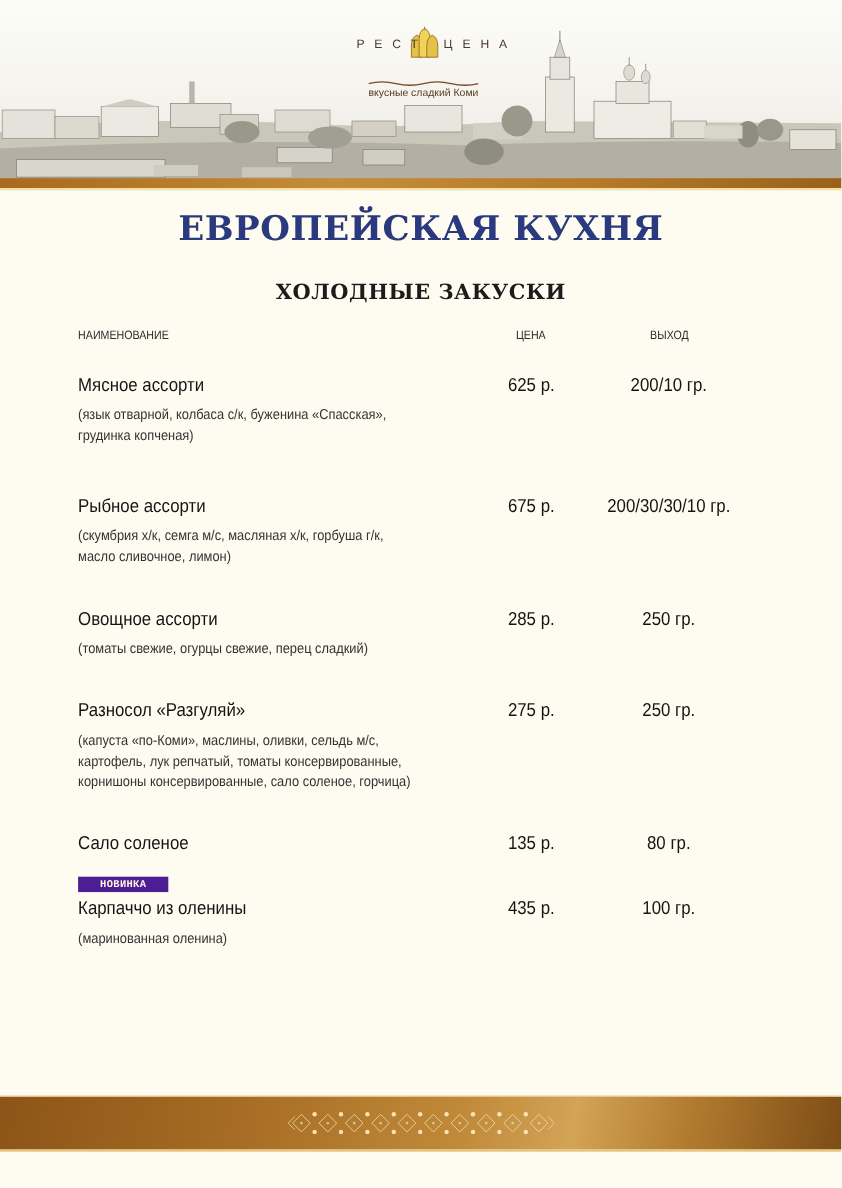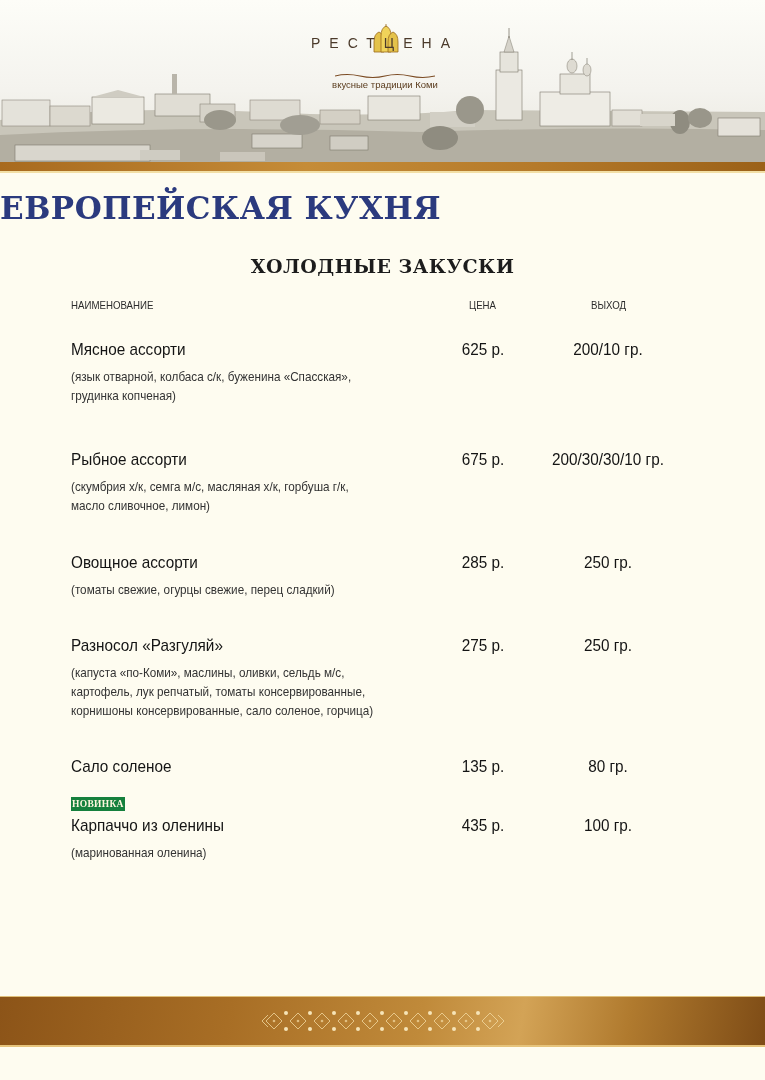--- a/index.html
+++ b/index.html
@@ -19,39 +19,39 @@
   .gold-band-top {
     position: absolute; left: 0; top: 162px; width: 765px; height: 9px;
     background: linear-gradient(90deg, #a86a1e, #c58c38 40%, #b57a2a 70%, #9b6118);
   }
   .gold-band-top::after {
     content: ""; position: absolute; left: 0; bottom: -2px; width: 100%; height: 2px;
     background: #f2dfa6;
   }
   .logo { position: absolute; left: 300px; top: 22px; width: 170px; height: 70px; text-align: center; }
   .logo .rest {
-    position: absolute; top: 13px; left: 0; width: 170px;
-    font-size: 14px; letter-spacing: 9px; color: #4b3a2a;
+    position: absolute; top: 13px; left: 12px; width: 170px;
+    font-size: 11px; letter-spacing: 9px; color: #4b3a2a;
     display: flex; justify-content: center; padding: 0 12px; box-sizing: border-box;
   }
   .logo .rest .gap { width: 40px; }
   .logo .brand {
     position: absolute; top: 26px; left: 0; width: 170px;
     font-family: "DejaVu Serif", serif; font-weight: bold; font-size: 21px;
     color: #7a3d1e; letter-spacing: 0.5px;
   }
   .logo .tagline {
     position: absolute; top: 57px; left: 0; width: 170px;
     font-size: 9.5px; color: #5a3c1e;
   }
   .logo svg.domes { position: absolute; left: 66px; top: 2px; }
   .logo .wave { position: absolute; left: 35px; top: 51px; }
 
   .main-title {
-    position: absolute; top: 190px; left: 0; width: 765px; 
+    position: absolute; top: 190px; left: 0; width: 765px; text-align: center;
     font-family: "DejaVu Serif", serif; font-weight: bold;
     font-size: 31px; color: #2b3a7e; letter-spacing: 0.5px;
   }
   .sub-title {
     position: absolute; top: 255px; left: 0; width: 765px; text-align: center;
     font-family: "DejaVu Serif", serif; font-weight: bold;
     font-size: 19px; color: #1c1c1c; letter-spacing: 0.5px;
   }
   .col-head {
     position: absolute; top: 299px;
@@ -73,23 +73,23 @@
     font-family: "Liberation Sans", sans-serif; font-size: 17px; color: #141414;
     transform: scaleX(0.9);
   }
   .item-weight {
     position: absolute; left: 536px; width: 144px; text-align: center;
     font-family: "Liberation Sans", sans-serif; font-size: 17px; color: #141414;
     transform: scaleX(0.9);
   }
   .badge {
     position: absolute; left: 71px; top: 797px;
-    background: #15803d; color: #fff6df;
-    font-family: Liberation Serif, serif; font-weight: bold; font-size: 9.5px;
-    padding: 1px 1px; letter-spacing: 0.3px; line-height: 12px;
+    background: #4c1d95; color: #fff6df;
+    font-family: Liberation Mono, monospace; font-weight: bold; font-size: 9.5px;
+    padding: 1px 20px; letter-spacing: 0.3px; line-height: 12px;
   }
   .footer-band {
     position: absolute; left: 0; top: 996px; width: 765px; height: 51px;
     background: linear-gradient(100deg, #8c5418 0%, #a86e25 30%, #c08a3a 55%, #d3a356 68%, #b07a2e 82%, #7e4c16 100%);
     border-top: 1px solid #e0c07a; border-bottom: 2px solid #e6c47c;
     box-sizing: border-box;
   }
   .footer-band svg { position: absolute; left: 262px; top: 9px; }
 </style>
 </head>
@@ -149,21 +149,21 @@
       <line x1="20" y1="0" x2="20" y2="3" stroke="#9a6a1c" stroke-width="0.8"></line>
     </svg>
     <div class="rest">
       <span>РЕСТ</span>
       <span class="gap"></span>
       <span>ЦЕНА</span>
     </div>
     <svg class="wave" width="100" height="6" viewBox="0 0 100 6">
       <path d="M0 3 Q12 0 25 3 T50 3 T75 3 T100 3" fill="none" stroke="#7a4a22" stroke-width="1.2"></path>
     </svg>
-    <div class="tagline">вкусные традиции Коми</div>
+    <div class="tagline">вкусные сладкий Коми</div>
   </div>
 </div>
 <div class="gold-band-top"></div>
 
 <div class="main-title">ЕВРОПЕЙСКАЯ КУХНЯ</div>
 <div class="sub-title">ХОЛОДНЫЕ ЗАКУСКИ</div>
 
 <div class="col-head" style="left:71px;">НАИМЕНОВАНИЕ</div>
 <div class="col-head" style="left:469px;">ЦЕНА</div>
 <div class="col-head" style="left:591px;">ВЫХОД</div>

